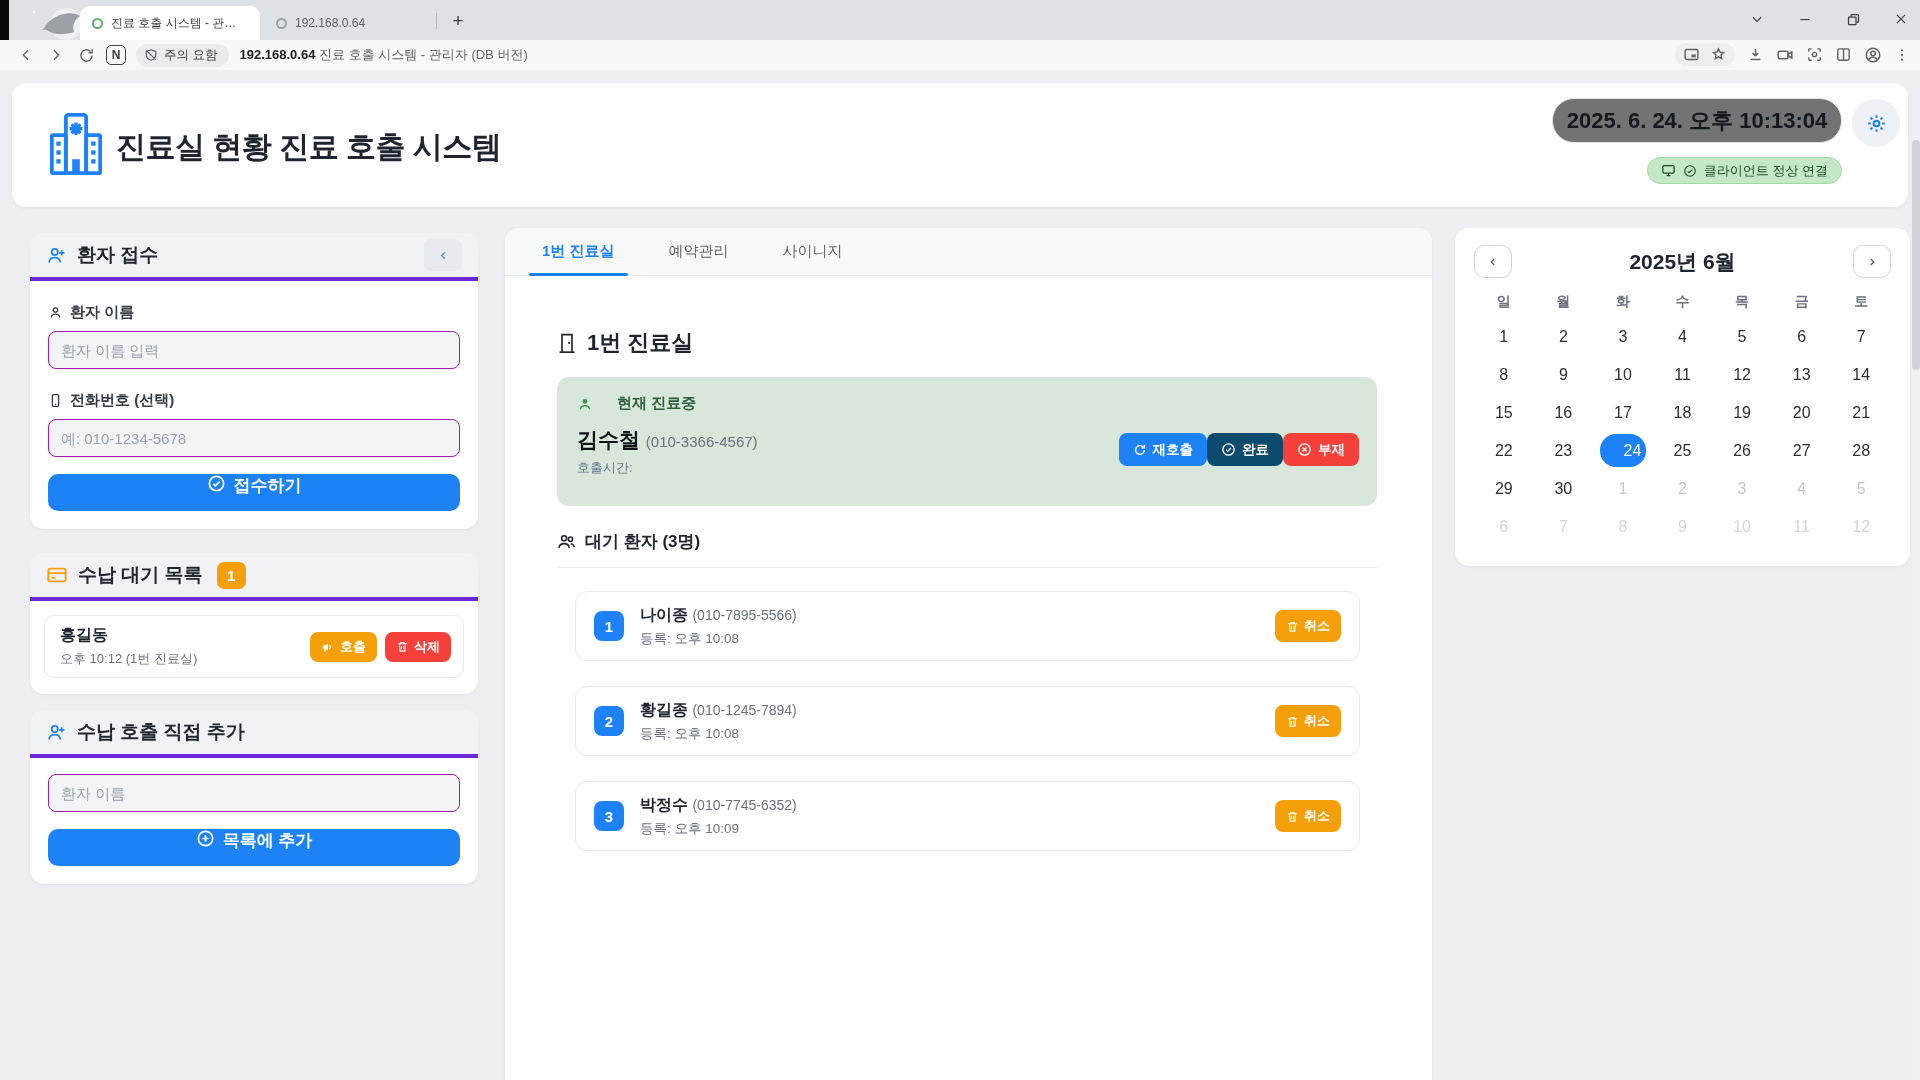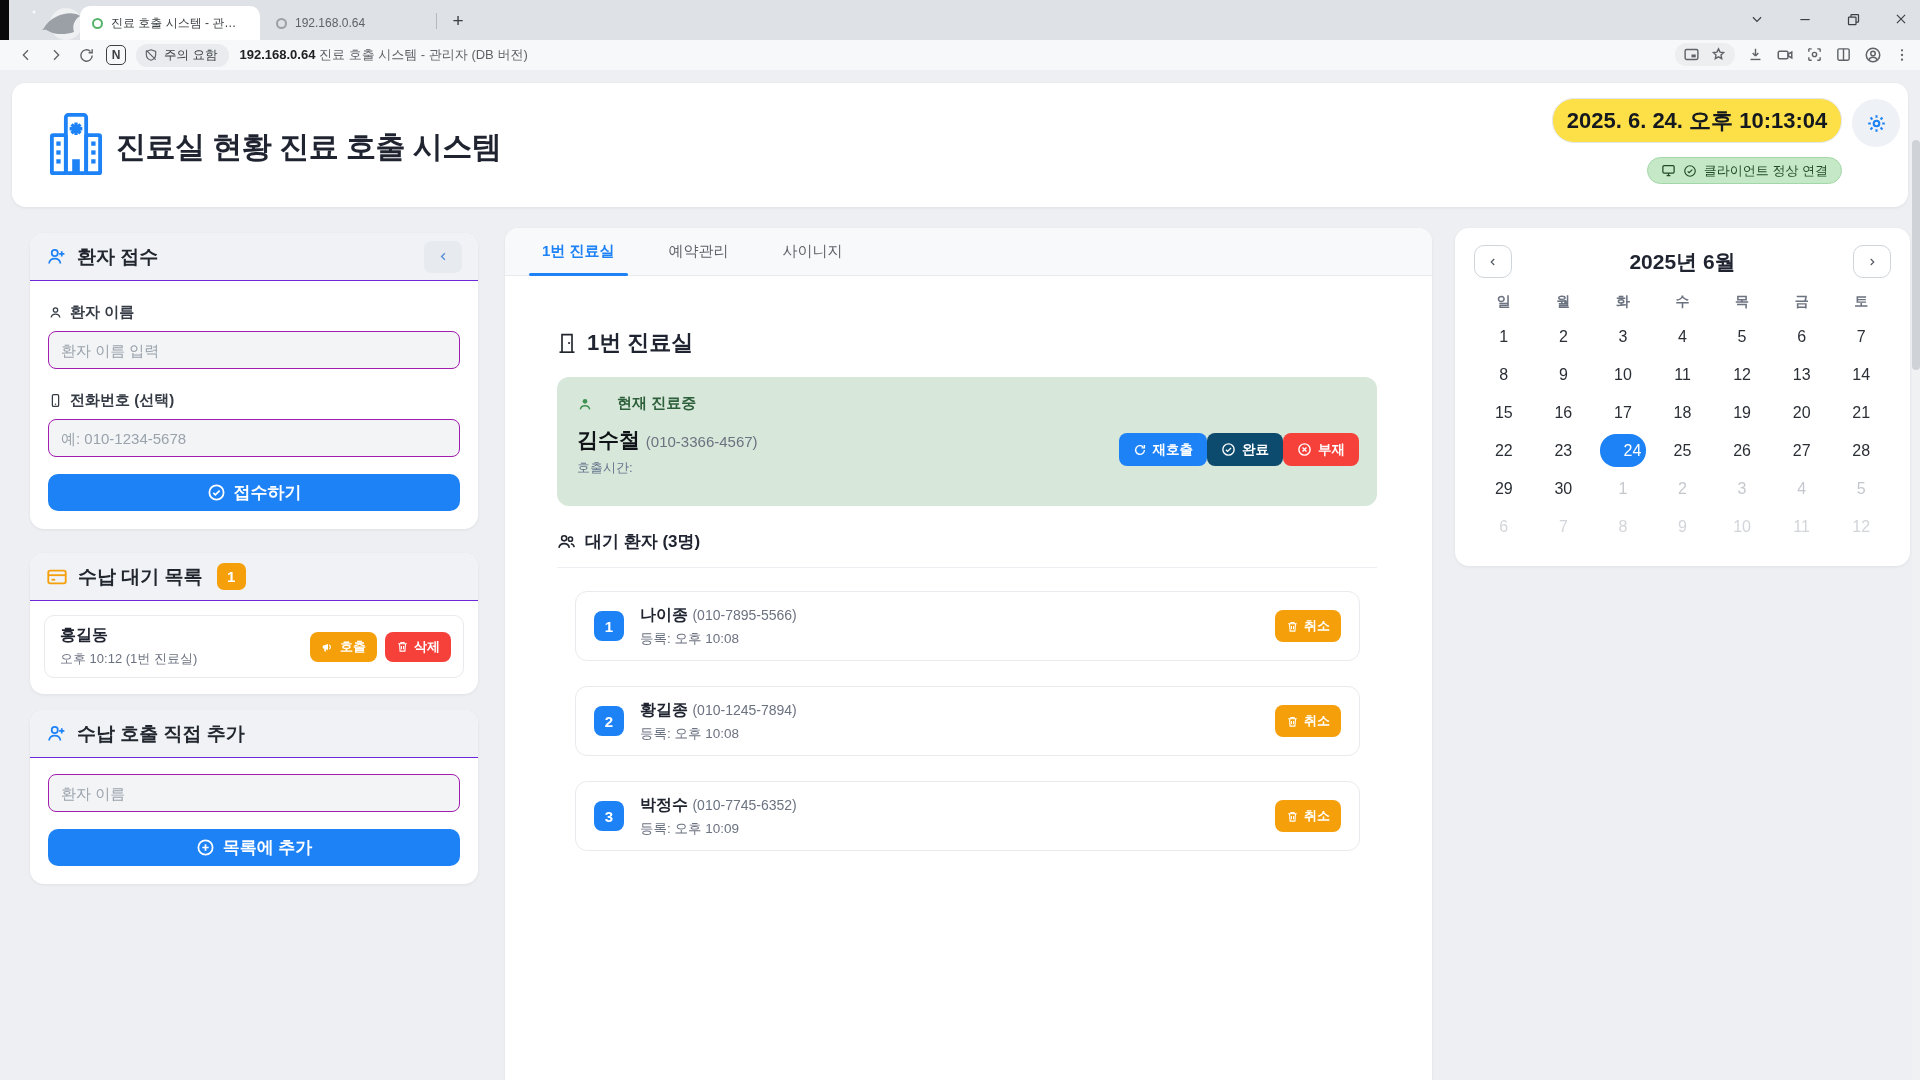--- a/index.html
+++ b/index.html
@@ -32,34 +32,34 @@
   .pillbg { display:flex; gap:10px; background:#eceef0; border-radius:12px; padding:3px 8px; }
 
   
   .page { position:relative; height:1010px; }
 
   .card { background:#fff; border-radius:14px; box-shadow:0 1px 3px rgba(60,64,67,.08); }
 
   .app-header { position:absolute; left:12px; top:13px; width:1896px; height:124px; }
   .hosp { position:absolute; left:33px; top:28px; }
   .app-title { position:absolute; left:104px; top:44px; font-size:30px; font-weight:bold; letter-spacing:-.5px; }
-  .datetime { position:absolute; right:66px; top:15px; width:290px; height:45px; border:1px solid #e3e6ea; border-radius:22px; display:flex; align-items:center; justify-content:center; font-size:22px; font-weight:600; color:#14181f; background:#fde047; }
+  .datetime { position:absolute; right:66px; top:15px; width:290px; height:45px; border:1px solid #e3e6ea; border-radius:22px; display:flex; align-items:center; justify-content:center; font-size:22px; font-weight:600; color:#14181f; background:#737373; }
   .gearbtn { position:absolute; right:8px; top:16px; width:48px; height:48px; border-radius:50%; background:#eef1f5; display:flex; align-items:center; justify-content:center; color:#1e82f7; cursor:pointer; }
   .connpill { position:absolute; right:66px; top:74px; height:27px; display:flex; align-items:center; gap:7px; padding:0 13px; background:#c5e8c7; border:1px solid #a4d7a8; border-radius:999px; font-size:13px; color:#1f4a24; }
 
   
   .side-card { position:absolute; left:30px; width:448px; }
-  .sc-head { height:48px; background:#f0f2f5; border-radius:14px 14px 0 0; display:flex; align-items:center; gap:10px; padding:0 16px; border-bottom:1px solid #6d28d9; }
+  .sc-head { height:48px; background:#f0f2f5; border-radius:14px 14px 0 0; display:flex; align-items:center; gap:10px; padding:0 16px; border-bottom:4px solid #6d28d9; }
   .sc-title { font-size:19px; font-weight:bold; color:#22272f; }
   .sc-body { padding:16px 18px 18px; }
   .collapse { margin-left:auto; width:38px; height:32px; background:#e7eaee; border-radius:8px; border:none; display:flex; align-items:center; justify-content:center; color:#5b8fd6; cursor:pointer; }
   .flabel { display:flex; align-items:center; gap:7px; font-size:15px; font-weight:bold; color:#353b45; margin:6px 0 9px; }
   .tinput { width:100%; height:38px; background:#f2f4f6; border:1px solid #a21caf; border-radius:8px; padding:0 12px; font-size:15px; font-family:inherit; color:#30353c; }
   .tinput::placeholder { color:#9aa2ab; }
-  .btn-primary { width:100%; height:37px; margin-top:17px; background:#1e82f7; color:#fff; border:none; border-radius:10px; font-size:17px; font-weight:bold; font-family:inherit; display:flex; align-items:center; justify-content:center; gap:8px; cursor:pointer; }
+  .btn-primary { width:100%; height:37px; margin-top:17px; background:#1e82f7; color:#fff; border:none; border-radius:10px; font-size:17px; font-weight:bold; font-family:inherit; display:flex; align-items:flex-start; justify-content:center; gap:8px; cursor:pointer; }
   .cntbadge { margin-left:4px; min-width:29px; height:27px; background:#f5a00b; border-radius:7px; color:#fff; font-size:15px; font-weight:bold; display:flex; align-items:center; justify-content:center; padding:0 8px; }
   .pay-item { border:1px solid #e8eaed; border-radius:10px; padding:9px 12px 9px 15px; display:flex; align-items:center; }
   .pi-name { font-size:16px; font-weight:bold; }
   .pi-meta { font-size:13px; color:#6b7280; margin-top:4px; }
   .btn-sm { height:30px; border:none; border-radius:8px; color:#fff; font-size:13px; font-weight:bold; font-family:inherit; display:flex; align-items:center; gap:5px; padding:0 11px; cursor:pointer; }
   .bg-orange { background:#f5a00b; }
   .bg-red { background:#f6413a; }
   .bg-blue { background:#1e82f7; }
   .bg-green { background:#0c4a6e; }
 

